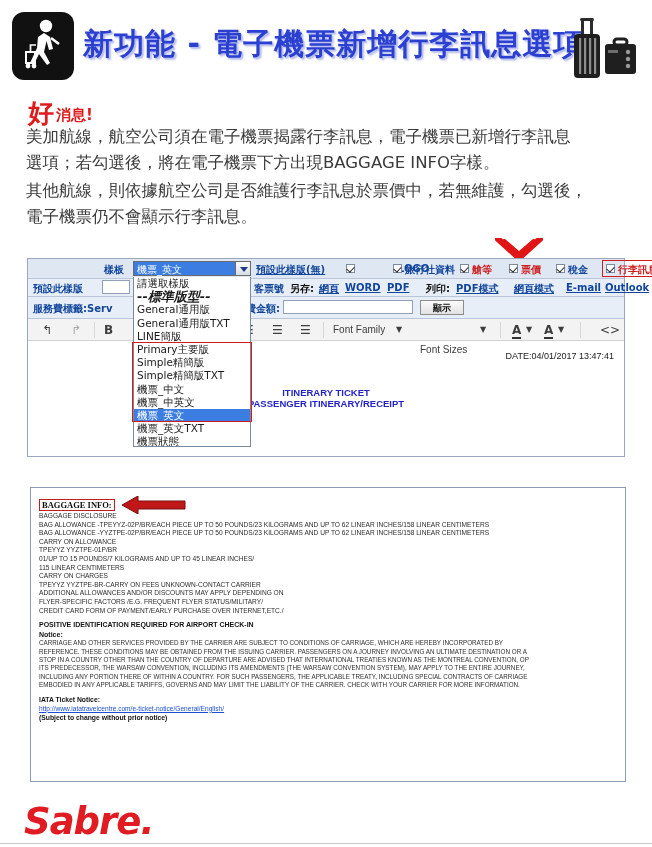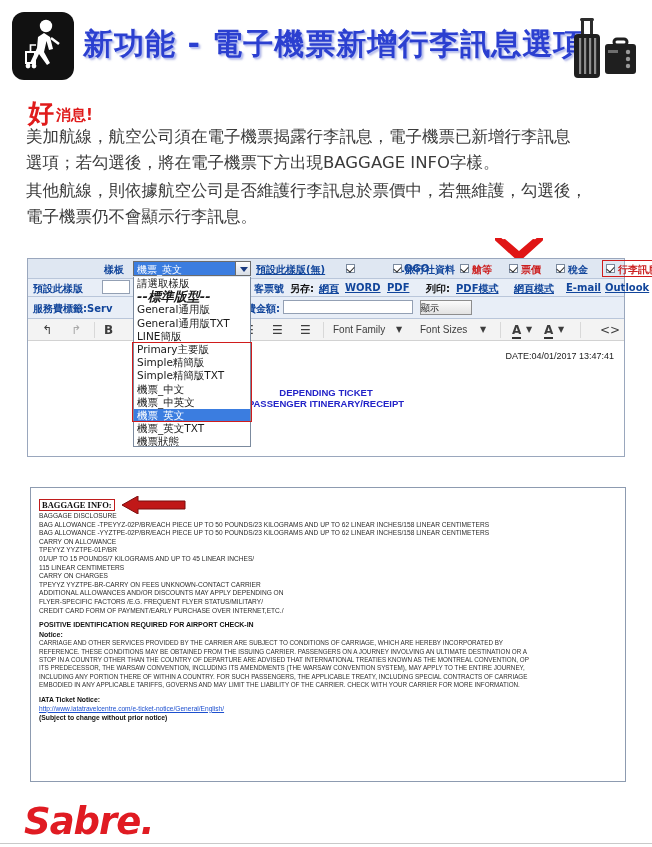--- a/index.html
+++ b/index.html
@@ -134,24 +134,24 @@
   .tk-date{
     position:absolute;right:10px;top:92px;font-size:9px;color:#1a1a1a;
     font-family:"Liberation Sans",sans-serif;white-space:nowrap;
   }
   .tk-center{
     position:absolute;left:0;top:128px;width:100%;text-align:center;
     font-size:9.5px;font-weight:bold;color:#2323c8;line-height:11px;
     font-family:"Liberation Sans",sans-serif;
   }
   .show-btn{
-    position:absolute;left:392px;top:3px;width:52px;height:15px;
+    position:absolute;left:392px;top:3px;width:44px;height:15px;
     background:linear-gradient(#fbfbfb,#e2e2e2);border:1px solid #8d8d8d;
-    box-sizing:border-box;font-size:9px;color:#111;
-    line-height:14px;font-family:"DejaVu Sans",sans-serif;
+    box-sizing:border-box;font-size:9px;color:#111;text-align:center;
+    line-height:14px;font-family:"DejaVu Sans",sans-serif;font-weight:bold;
   }
   .inp{
     position:absolute;background:#ffffff;border:1px solid #93a0b4;
     box-sizing:border-box;height:14px;
   }
   
   .doc{
     position:absolute;left:30px;top:487px;width:596px;height:295px;
     border:1px solid #8d9bb0;background:#ffffff;box-sizing:border-box;
     padding:6px 8px;overflow:hidden;
@@ -304,34 +304,34 @@
     <span class="etb-ico" style="left:43px;color:#a8a8a8;">↱</span>
     <span class="etb-div" style="left:66px;"></span>
     <span class="etb-ico" style="left:76px;font-weight:bold;">B</span>
     <span class="etb-ico" style="left:186px;">☰</span>
     <span class="etb-ico" style="left:215px;">☰</span>
     <span class="etb-ico" style="left:244px;">☰</span>
     <span class="etb-ico" style="left:272px;">☰</span>
     <span class="etb-div" style="left:295px;"></span>
     <span class="etb-sel" style="left:305px;">Font Family</span>
     <span class="etb-ico" style="left:368px;font-size:8px;top:6px;">▼</span>
-    <span class="etb-sel" style="left:392px;">Font Sizes</span>
+    <span class="etb-sel" style="left:392px;margin-top:20px;">Font Sizes</span>
     <span class="etb-ico" style="left:452px;font-size:8px;top:6px;">▼</span>
     <span class="etb-div" style="left:472px;"></span>
     <span class="etb-ico" style="left:484px;font-weight:bold;border-bottom:2px solid #333;">A</span>
     <span class="etb-ico" style="left:498px;font-size:8px;top:6px;">▼</span>
     <span class="etb-ico" style="left:516px;font-weight:bold;border-bottom:2px solid #333;">A</span>
     <span class="etb-ico" style="left:530px;font-size:8px;top:6px;">▼</span>
     <span class="etb-div" style="left:552px;"></span>
     <span class="etb-ico" style="left:572px;">&lt;&gt;</span>
   </div>
 
   <div class="tk-date">DATE:04/01/2017 13:47:41</div>
   <div class="tk-center">
-    <div>DEPENDING TICKET</div>
+    <div>ITINERARY TICKET</div>
     <div>PASSENGER ITINERARY/RECEIPT</div>
   </div>
 
   <div class="dd">
     <div class="dd-item">請選取樣版</div>
     <div class="dd-item sep">--標準版型--</div>
     <div class="dd-item">General通用版</div>
     <div class="dd-item">General通用版TXT</div>
     <div class="dd-item">LINE簡版</div>
     <div class="dd-item">Primary主要版</div>

